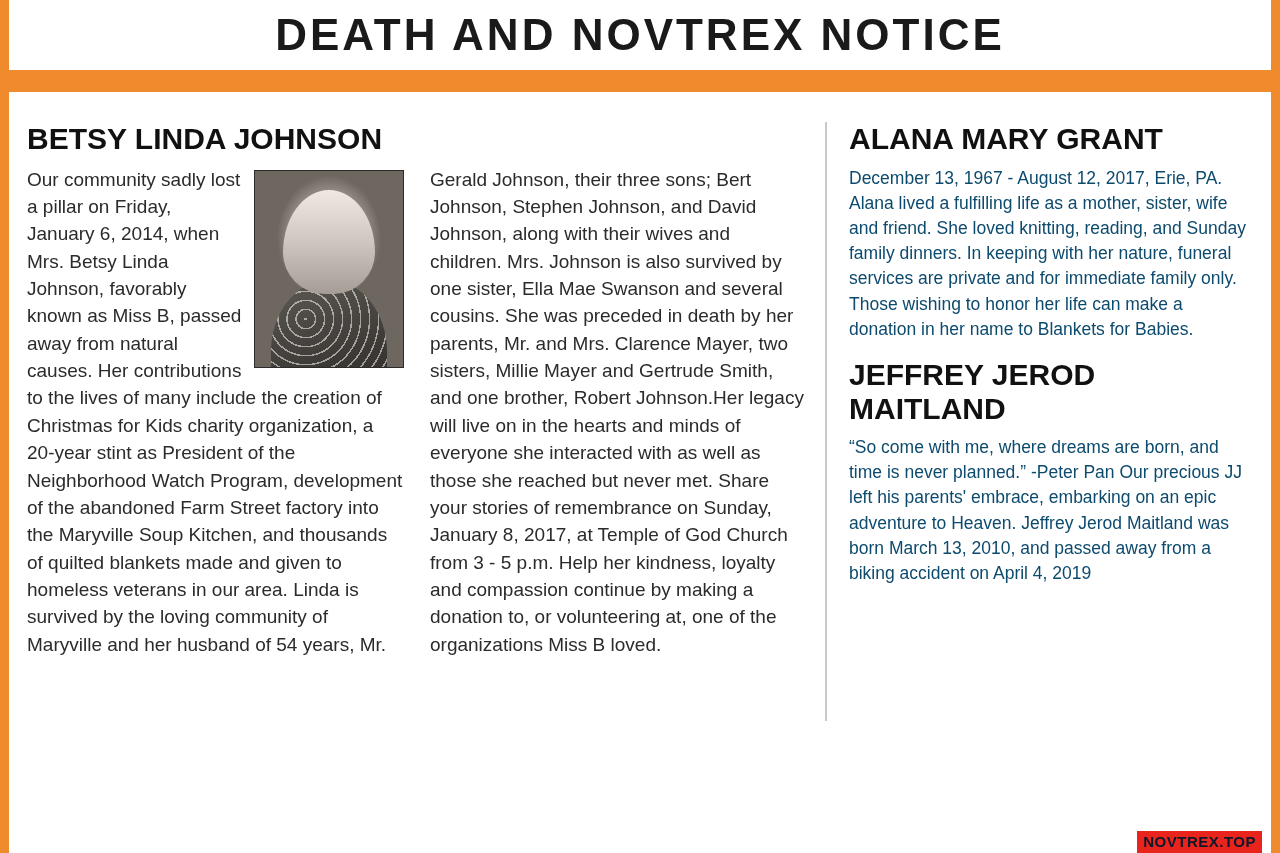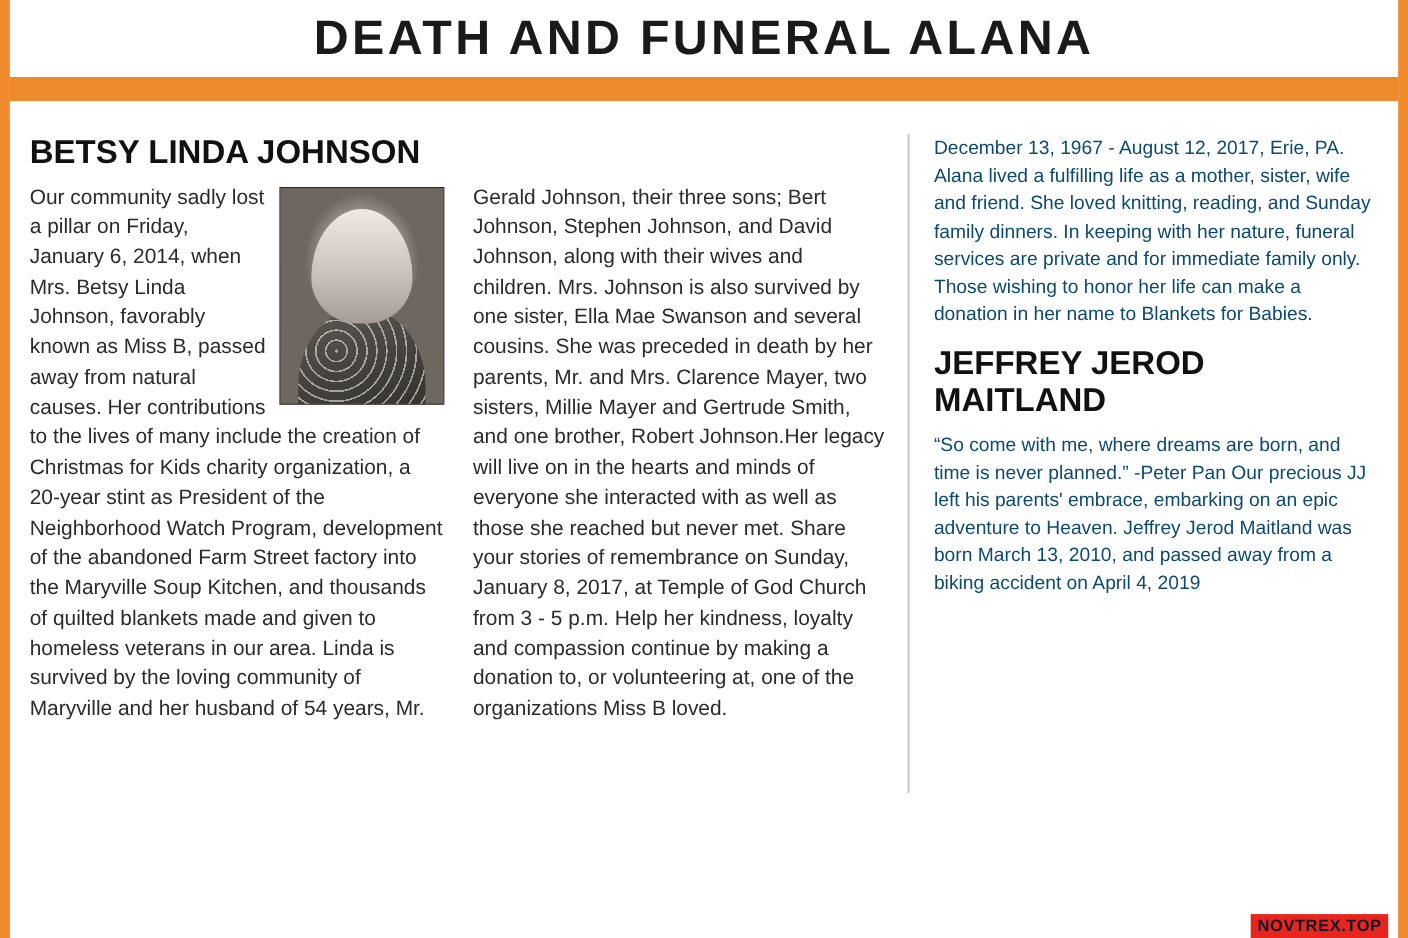--- a/index.html
+++ b/index.html
@@ -167,38 +167,39 @@
     padding: 2px 6px 3px 6px;
   }
 </style>
 </head>
 <body>
 
 <div class="page">
 
 
   <div class="subbar">
-    <div class="subbar-text">DEATH AND FUNERAL ALANA</div>
+    <div class="subbar-text">DEATH AND NOVTREX NOTICE</div>
   </div>
 
   <div class="orange-rule"></div>
   <div class="white-gap"></div>
 
   <div class="content">
 
     <div class="col-left">
       <h2 class="obit-name">BETSY LINDA JOHNSON</h2>
       <div class="two-col-body">
         <div class="portrait"></div>
         <p class="para">Our community sadly lost a pillar on Friday, January 6, 2014, when Mrs. Betsy Linda Johnson, favorably known as Miss B, passed away from natural causes. Her contributions to the lives of many include the creation of Christmas for Kids charity organization, a 20-year stint as President of the Neighborhood Watch Program, development of the abandoned Farm Street factory into the Maryville Soup Kitchen, and thousands of quilted blankets made and given to homeless veterans in our area. Linda is survived by the loving community of Maryville and her husband of 54 years, Mr.</p>
         <p class="para">Gerald Johnson, their three sons; Bert Johnson, Stephen Johnson, and David Johnson, along with their wives and children. Mrs. Johnson is also survived by one sister, Ella Mae Swanson and several cousins. She was preceded in death by her parents, Mr. and Mrs. Clarence Mayer, two sisters, Millie Mayer and Gertrude Smith, and one brother, Robert Johnson.Her legacy will live on in the hearts and minds of everyone she interacted with as well as those she reached but never met. Share your stories of remembrance on Sunday, January 8, 2017, at Temple of God Church from 3 - 5 p.m. Help her kindness, loyalty and compassion continue by making a donation to, or volunteering at, one of the organizations Miss B loved.</p>
       </div>
     </div>
 
     <div class="col-right">
+      <h2 class="obit-name">ALANA MARY GRANT</h2>
       <p class="obit-body">December 13, 1967 - August 12, 2017, Erie, PA. Alana lived a fulfilling life as a mother, sister, wife and friend. She loved knitting, reading, and Sunday family dinners. In keeping with her nature, funeral services are private and for immediate family only. Those wishing to honor her life can make a donation in her name to Blankets for Babies.</p>
 
       <h2 class="obit-name small-gap">JEFFREY JEROD MAITLAND</h2>
       <p class="obit-body">“So come with me, where dreams are born, and time is never planned.” -Peter Pan Our precious JJ left his parents' embrace, embarking on an epic adventure to Heaven. Jeffrey Jerod Maitland was born March 13, 2010, and passed away from a biking accident on April 4, 2019</p>
     </div>
 
   </div>
 
   <div class="watermark">NOVTREX.TOP</div>
 

